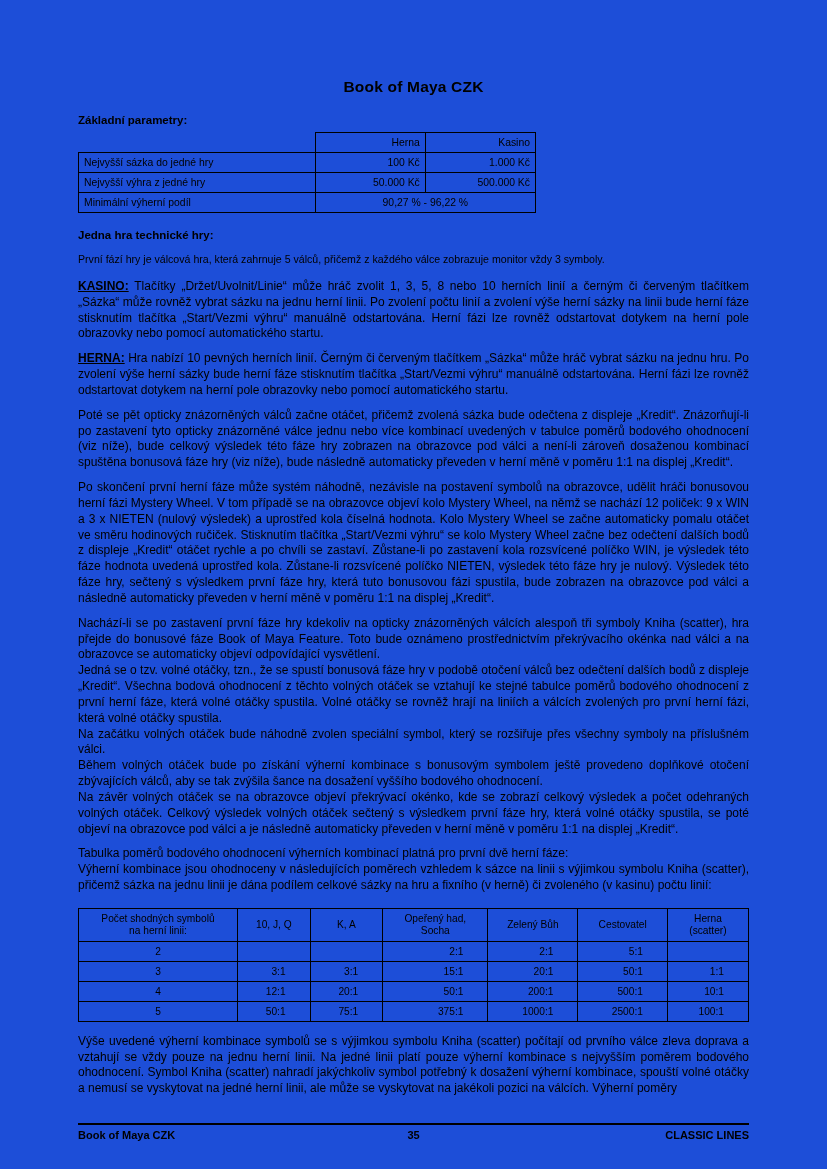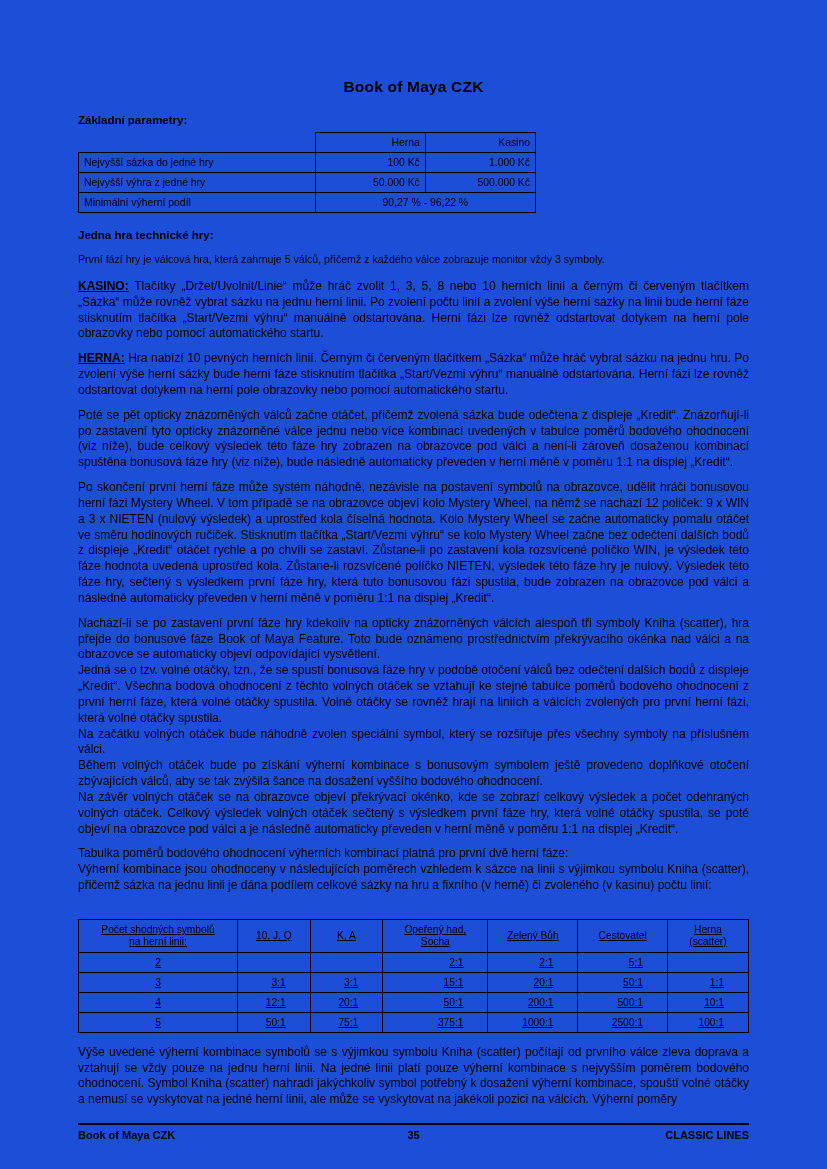--- a/index.html
+++ b/index.html
@@ -81,23 +81,22 @@
     border: none;
   }
   table.params .spanCenter {
     text-align: center;
   }
 
   
   table.paytable {
     border-collapse: collapse;
     width: 100%;
-    margin: 25px 0 12px 0;
+    margin: 14px 0 12px 0;
     font-size: 10.2px;
-    text-decoration: underline;
   }
   table.paytable th, table.paytable td {
     border: 1px solid #000000;
     padding: 2px 4px;
     text-align: center;
     vertical-align: middle;
     height: 15px;
     font-weight: normal;
   }
   table.paytable thead th {

